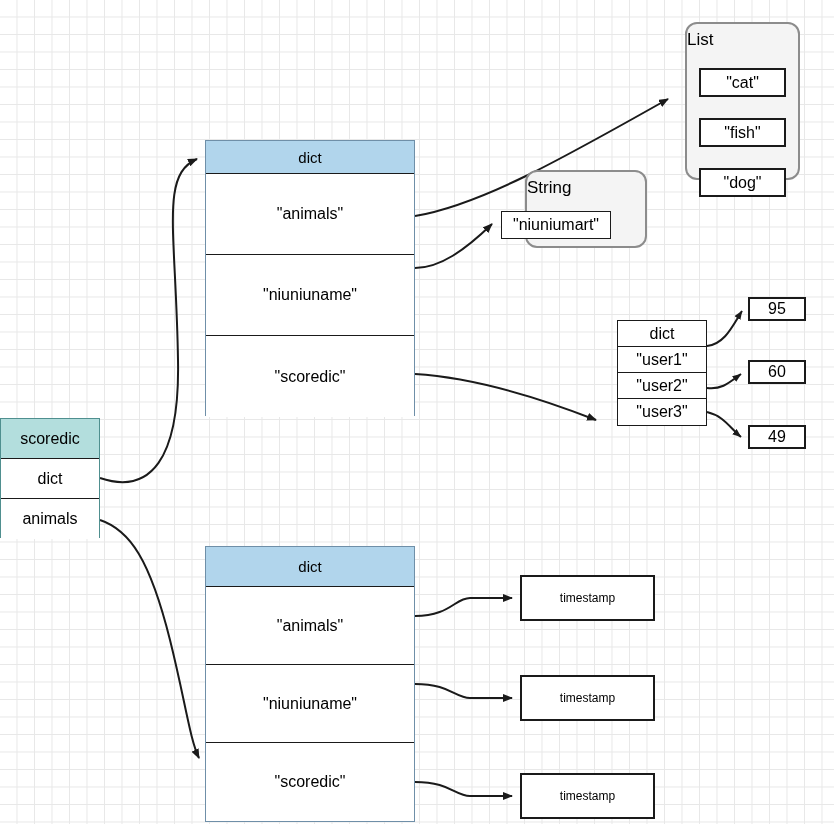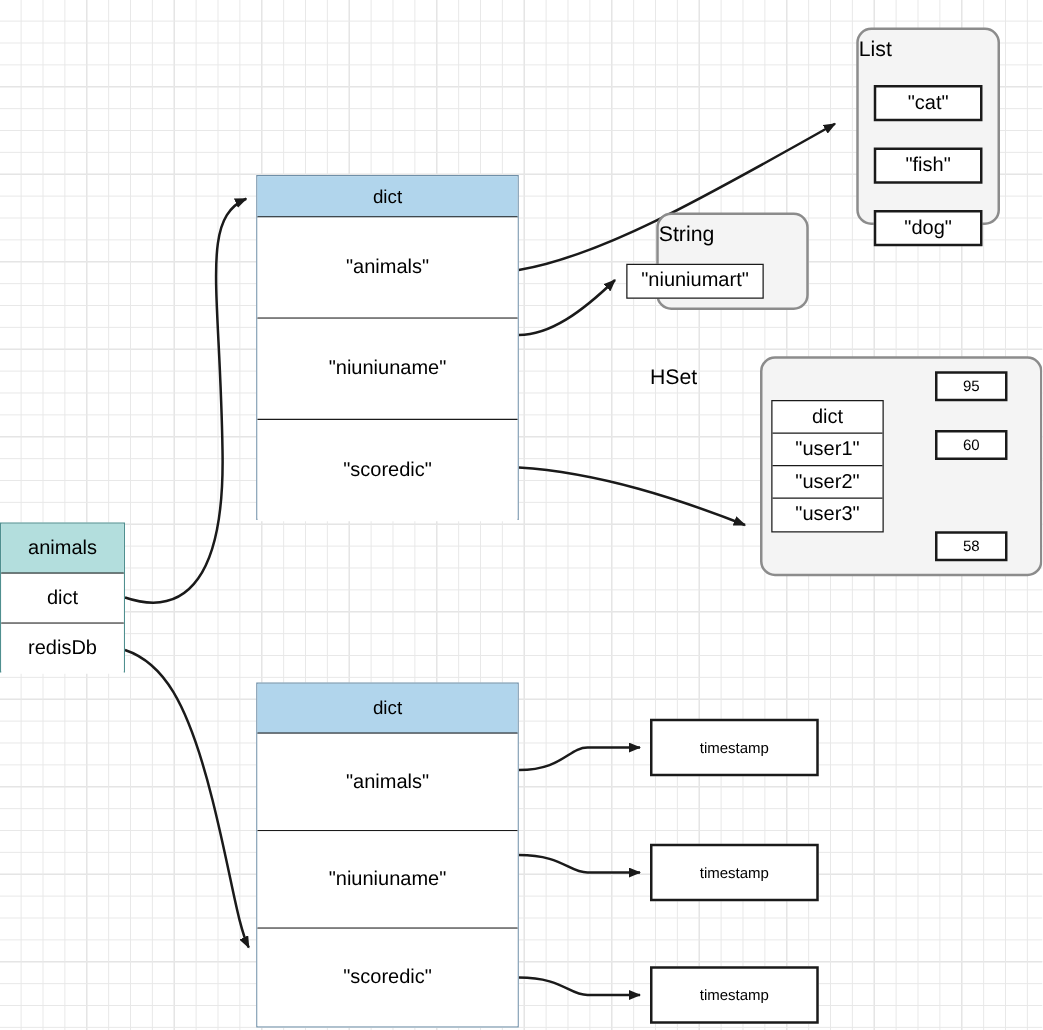--- a/index.html
+++ b/index.html
@@ -91,21 +91,21 @@
 
   .list-item { width: 87px; height: 29px; font-size: 16px; border: 2px solid #1a1a1a; }
 
   .hset-tbl { position: absolute; border: 1px solid #1a1a1a; background: #fff; box-sizing: border-box; }
   .hset-tbl .hrow {
     height: 26px; display: flex; align-items: center; justify-content: center;
     border-bottom: 1px solid #1a1a1a; font-size: 16px; color: #000; box-sizing: border-box;
   }
   .hset-tbl .hrow:last-child { border-bottom: none; }
 
-  .val-box { width: 58px; height: 24px; font-size: 12px; }
+  .val-box { width: 58px; height: 24px; font-size: 16px; }
   .ts-box { width: 135px; height: 46px; font-size: 12px; }
   .str-box { width: 110px; height: 28px; font-size: 16px; border: 1px solid #1a1a1a; }
 </style>
 </head>
 <body>
 
 <div id="canvas">
 
   <svg class="edges" viewBox="0 0 834 824">
     <defs>
@@ -136,23 +136,23 @@
     <path d="M707,346 C725,344 733,325 742,311" fill="none" stroke="#1a1a1a" stroke-width="2" marker-end="url(#arrow-sm)"></path>
     <path d="M707,388 C722,390 730,382 741,374" fill="none" stroke="#1a1a1a" stroke-width="2" marker-end="url(#arrow-sm)"></path>
     <path d="M707,412 C724,416 730,428 741,437" fill="none" stroke="#1a1a1a" stroke-width="2" marker-end="url(#arrow-sm)"></path>
 
     <path d="M415,616 C450,616 455,598 470,598 C490,598 495,598 512,598" fill="none" stroke="#1a1a1a" stroke-width="2" marker-end="url(#arrow)"></path>
     <path d="M415,684 C450,684 455,698 470,698 C490,698 495,698 512,698" fill="none" stroke="#1a1a1a" stroke-width="2" marker-end="url(#arrow)"></path>
     <path d="M415,782 C450,782 455,796 470,796 C490,796 495,796 512,796" fill="none" stroke="#1a1a1a" stroke-width="2" marker-end="url(#arrow)"></path>
   </svg>
 
   <div class="node tbl" id="redisdb">
-    <div class="hdr">animals</div>
+    <div class="hdr">scoredic</div>
     <div class="row">dict</div>
-    <div class="row">redisDb</div>
+    <div class="row">animals</div>
   </div>
 
   <div class="node tbl" id="dict-main">
     <div class="hdr">dict</div>
     <div class="row">"animals"</div>
     <div class="row">"niuniuname"</div>
     <div class="row">"scoredic"</div>
   </div>
 
   <div class="node tbl" id="dict-expires">
@@ -167,30 +167,27 @@
   </div>
   <div class="box list-item" style="left:699px; top:68px;">"cat"</div>
   <div class="box list-item" style="left:699px; top:118px;">"fish"</div>
   <div class="box list-item" style="left:699px; top:168px;">"dog"</div>
 
   <div class="node group" id="grp-string">
     <div class="group-title" style="top:6px;">String</div>
   </div>
   <div class="box str-box" style="left:501px; top:211px;">"niuniumart"</div>
 
-  <div class="node group" id="grp-hset">
-    <div class="group-title" style="top:5px; left:-90px;">HSet</div>
-  </div>
   <div class="hset-tbl" style="left:617px; top:320px; width:90px;">
     <div class="hrow">dict</div>
     <div class="hrow">"user1"</div>
     <div class="hrow">"user2"</div>
     <div class="hrow">"user3"</div>
   </div>
   <div class="box val-box" style="left:748px; top:297px;">95</div>
-  <div class="box val-box" style="left:748px; top:344px;">60</div>
-  <div class="box val-box" style="left:748px; top:425px;">58</div>
+  <div class="box val-box" style="left:748px; top:360px;">60</div>
+  <div class="box val-box" style="left:748px; top:425px;">49</div>
 
   <div class="box ts-box" style="left:520px; top:575px;">timestamp</div>
   <div class="box ts-box" style="left:520px; top:675px;">timestamp</div>
   <div class="box ts-box" style="left:520px; top:773px;">timestamp</div>
 
 </div>
 
 </body></html>

